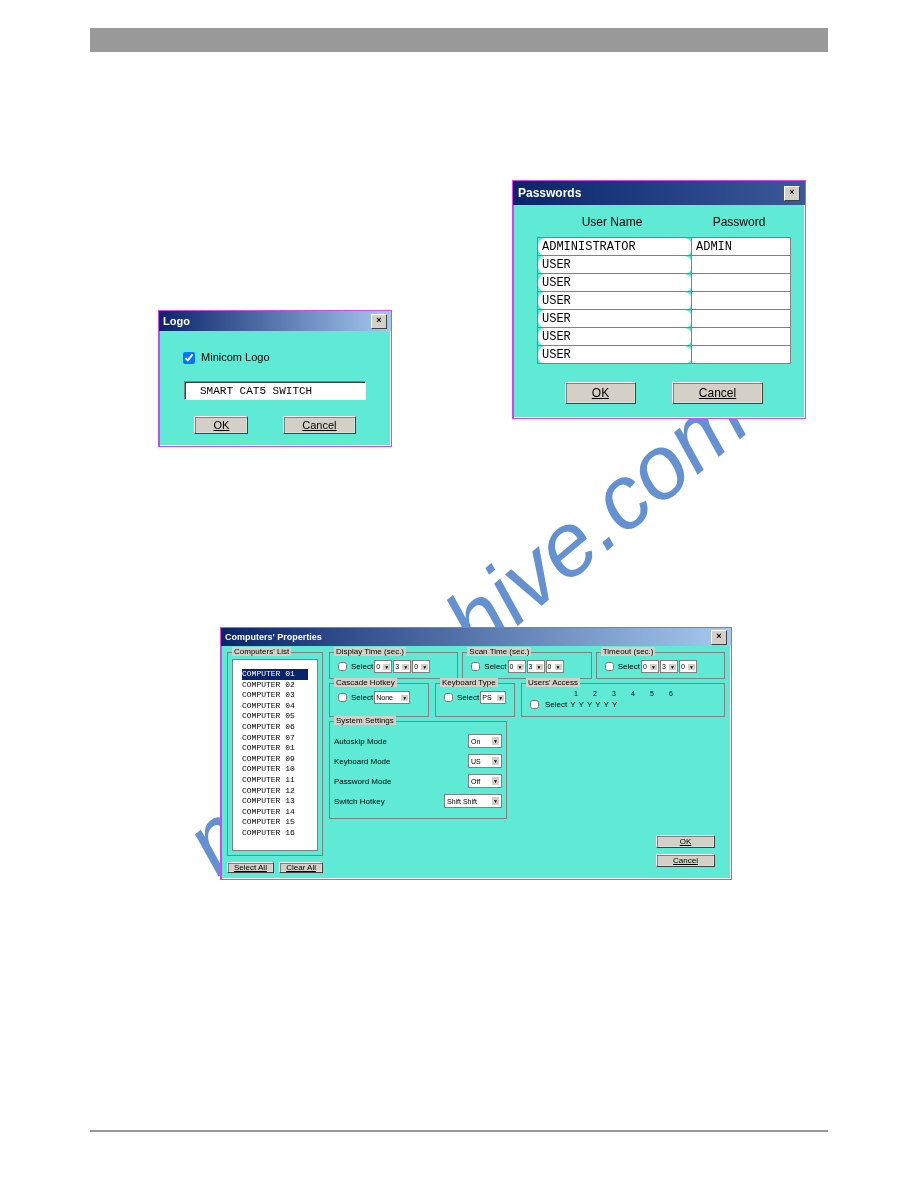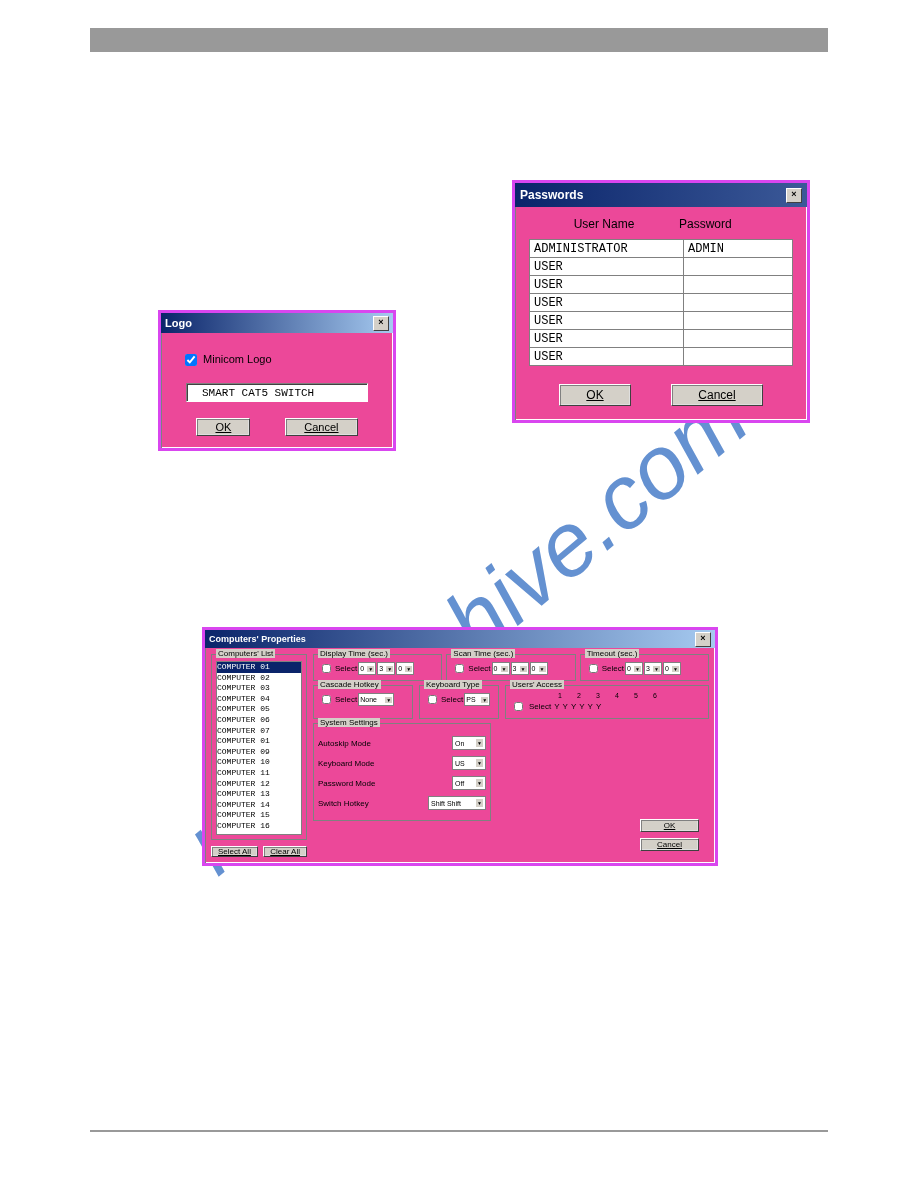--- a/index.html
+++ b/index.html
@@ -32,22 +32,22 @@
     position: absolute;
     top: 250px;
     left: 140px;
     width: 640px;
     height: 640px;
     pointer-events: none;
     z-index: 0;
   }
   .dlg {
     position: absolute;
-    background: #ec4899;
-    border: 3px solid #d946ef;
+    background: #5eead4;
+    border: 1px solid #d946ef;
     box-shadow: 1px 1px 0 #808080 inset, -1px -1px 0 #fff inset;
     z-index: 2;
   }
   .titlebar {
     background: linear-gradient(90deg, #0a246a 0%, #a6caf0 100%);
     color: #fff;
     font: bold 11px 'Tahoma', sans-serif;
     padding: 2px 4px;
     display: flex;
     justify-content: space-between;
@@ -104,31 +104,31 @@
   
   #dlg-logo { top: 258px; left: 158px; width: 232px; }
   #dlg-logo .dlg-body { padding: 14px 18px 12px; }
   #dlg-logo .row-chk { margin: 4px 0 14px 2px; }
   #dlg-logo .row-txt { text-align: center; margin-bottom: 16px; }
   #dlg-logo .row-txt input { width: 150px; }
   #dlg-logo .row-btn { display: flex; justify-content: space-around; }
   
   #dlg-pw { top: 128px; left: 512px; width: 292px; }
   #dlg-pw .titlebar { font-size: 12px; height: 18px; padding: 3px 5px;}
-  #dlg-pw .dlg-body { padding: 10px 14px 14px; }
+  #dlg-pw .dlg-body { padding: 10px 14px 14px; margin-left: 10px; }
   #dlg-pw .hdr { display: flex; font: 12px Arial; margin-bottom: 8px; }
   #dlg-pw .hdr .c1 { width: 150px; text-align: center; }
-  #dlg-pw .hdr .c2 { flex: 1; text-align: left; }
+  #dlg-pw .hdr .c2 { flex: 1; text-align: center; }
   #dlg-pw .rows { border-collapse: collapse; width: 100%; margin-bottom: 18px;}
   #dlg-pw .rows td { border: 1px solid #808080; background: #fff; font: 12px 'Courier New', monospace; padding: 1px 4px; height: 15px; }
-  #dlg-pw .rows td.c1 { width: 145px; }
+  #dlg-pw .rows td.c1 { width: 145px; border-radius: 8px; }
   #dlg-pw .btnrow { display: flex; justify-content: space-around; padding: 0 10px;}
   #dlg-pw .btnrow .btn { padding: 3px 26px; font-size: 12px; }
   
-  #dlg-cp { top: 575px; left: 202px; width: 510px; }
+  #dlg-cp { top: 575px; left: 220px; width: 510px; }
   #dlg-cp .titlebar { height: 14px; font-size: 9px; }
   #dlg-cp .dlg-body { padding: 6px; font-size: 8px; display: flex; gap: 6px; align-items: flex-start;}
   .grp {
     border: 1px solid #808080;
     position: relative;
     padding: 6px 4px 4px;
     margin-bottom: 4px;
   }
   .grp-title {
     position: absolute;
@@ -139,21 +139,21 @@
     font-size: 8px;
   }
   #cp-left { width: 96px; }
   #cp-list {
     background: #fff;
     border: 1px solid #808080;
     height: 172px;
     overflow: hidden;
     font: 8px 'Courier New', monospace;
     line-height: 10.6px;
-    padding: 0;
+    padding: 9px;
   }
   #cp-list .sel { background: #0a246a; color: #fff; }
   #cp-left .btnrow2 { display: flex; justify-content: space-between; margin-top: 6px;}
   #cp-left .btnrow2 .btn { font-size: 8px; padding: 0 6px; min-width: 40px;}
   #cp-right { flex: 1; }
   #cp-right .toprow { display: flex; gap: 4px; }
   #cp-right .toprow .grp { flex: 1; }
   .spn { display: flex; gap: 1px; align-items: center; }
   .spn .chk { width: 9px; height: 9px; }
   .spn .dd {

